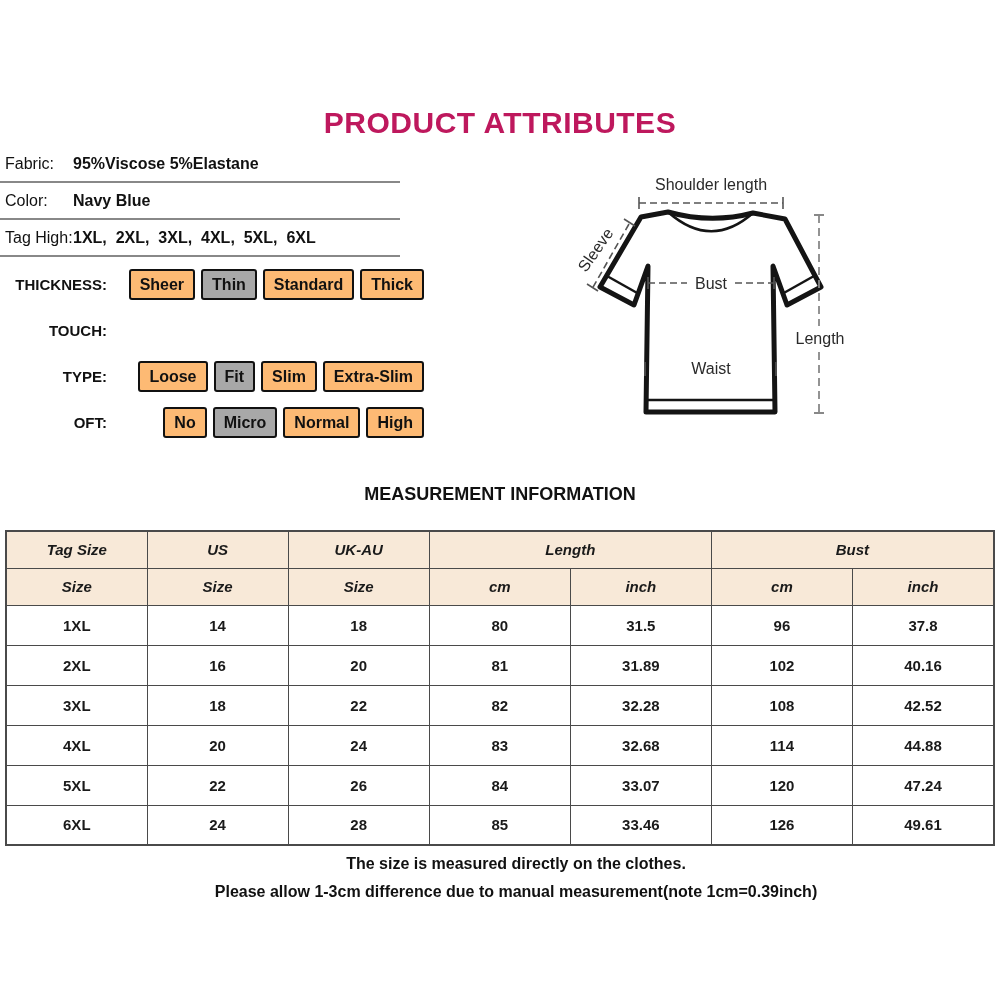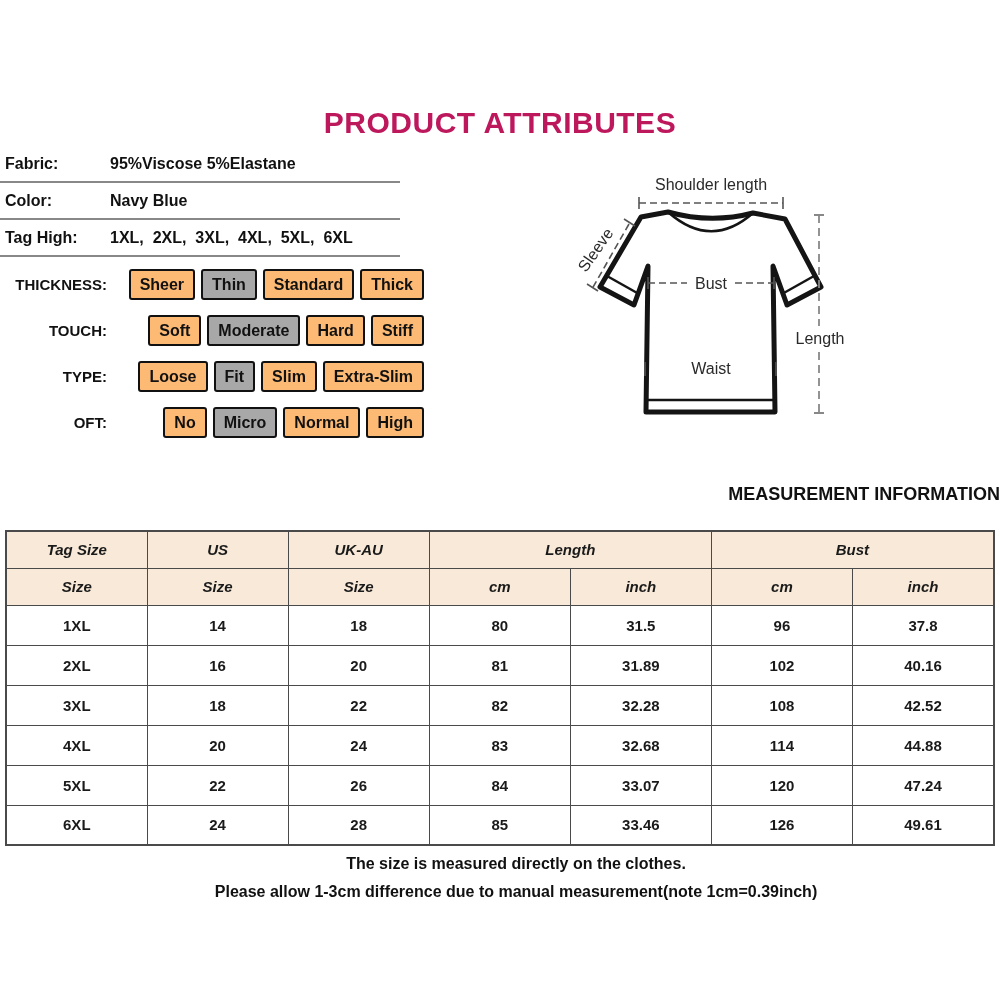--- a/index.html
+++ b/index.html
@@ -9,42 +9,42 @@
   .page { position: absolute; inset: 0; }
 
   
   .title { position: absolute; top: 106px; left: 0; width: 100%;
            text-align: center; font-size: 30px; font-weight: bold;
            letter-spacing: 0.5px; color: #be185d; }
 
   
   .attr-panel { position: absolute; top: 146px; left: 0; width: 400px; }
   .attr-row { height: 37px; border-bottom: 2px solid #888; display: flex; align-items: center; }
-  .attr-label { width: 110px; padding-left: 5px; font-size: 16px; font-weight: bold; }
+  .attr-label { width: 73px; padding-left: 5px; font-size: 16px; font-weight: normal; }
   .attr-value { font-size: 16px; font-weight: bold; white-space: pre; }
 
   
   .option-rows { position: absolute; top: 268px; left: 0; width: 430px;
                  display: flex; flex-direction: column; gap: 14px; }
   .option-row { display: flex; align-items: center; height: 32px; justify-content: space-between; }
   .opt-label { width: 107px; text-align: right; font-size: 15px; font-weight: bold; flex: none; }
   .opt-buttons { display: flex; margin-left: 10px; }
   .chip { display: inline-block; border: 2px solid #111; background: #fdba74;
           border-radius: 3px; padding: 0 9px; margin-right: 6px;
           font-size: 16px; font-weight: bold; line-height: 27px; color: #111; }
   .chip.selected { background: #a8a8a8; }
 
   
   .tshirt-wrap { position: absolute; left: 560px; top: 150px; width: 440px; height: 320px; }
   .tshirt-wrap svg { width: 100%; height: 100%; }
   .diag-text { font-family: "Liberation Sans", sans-serif; font-size: 16px; fill: #2a2a2a; }
 
   
   .measure-heading { position: absolute; top: 484px; left: 0; width: 100%;
-                     text-align: right; font-size: 18px; font-weight: bold; color: #111; }
+                     text-align: center; font-size: 18px; font-weight: bold; color: #111; }
 
   
   .size-table { position: absolute; top: 530px; left: 5px; width: 990px;
                 border-collapse: collapse; table-layout: fixed; }
   .size-table th, .size-table td { border: 1px solid #4a4a4a; text-align: center;
                 font-size: 15px; font-weight: bold; color: #1a1a1a; }
   .size-table { border: 2px solid #4a4a4a; }
   .size-table thead th { background: #f8e9d8; height: 37px; font-style: italic; }
   .size-table tbody td { background: #ffffff; height: 40px; }
 
@@ -79,26 +79,20 @@
         <span class="opt-label">THICKNESS:</span>
         <span class="opt-buttons">
           <span class="chip">Sheer</span>
           <span class="chip selected">Thin</span>
           <span class="chip">Standard</span>
           <span class="chip">Thick</span>
         </span>
       </div>
       <div class="option-row">
         <span class="opt-label">TOUCH:</span>
-        <span class="opt-buttons">
-          <span class="chip">Soft</span>
-          <span class="chip selected">Moderate</span>
-          <span class="chip">Hard</span>
-          <span class="chip">Stiff</span>
-        </span>
       </div>
       <div class="option-row">
         <span class="opt-label">TYPE:</span>
         <span class="opt-buttons">
           <span class="chip">Loose</span>
           <span class="chip selected">Fit</span>
           <span class="chip">Slim</span>
           <span class="chip">Extra-Slim</span>
         </span>
       </div>

